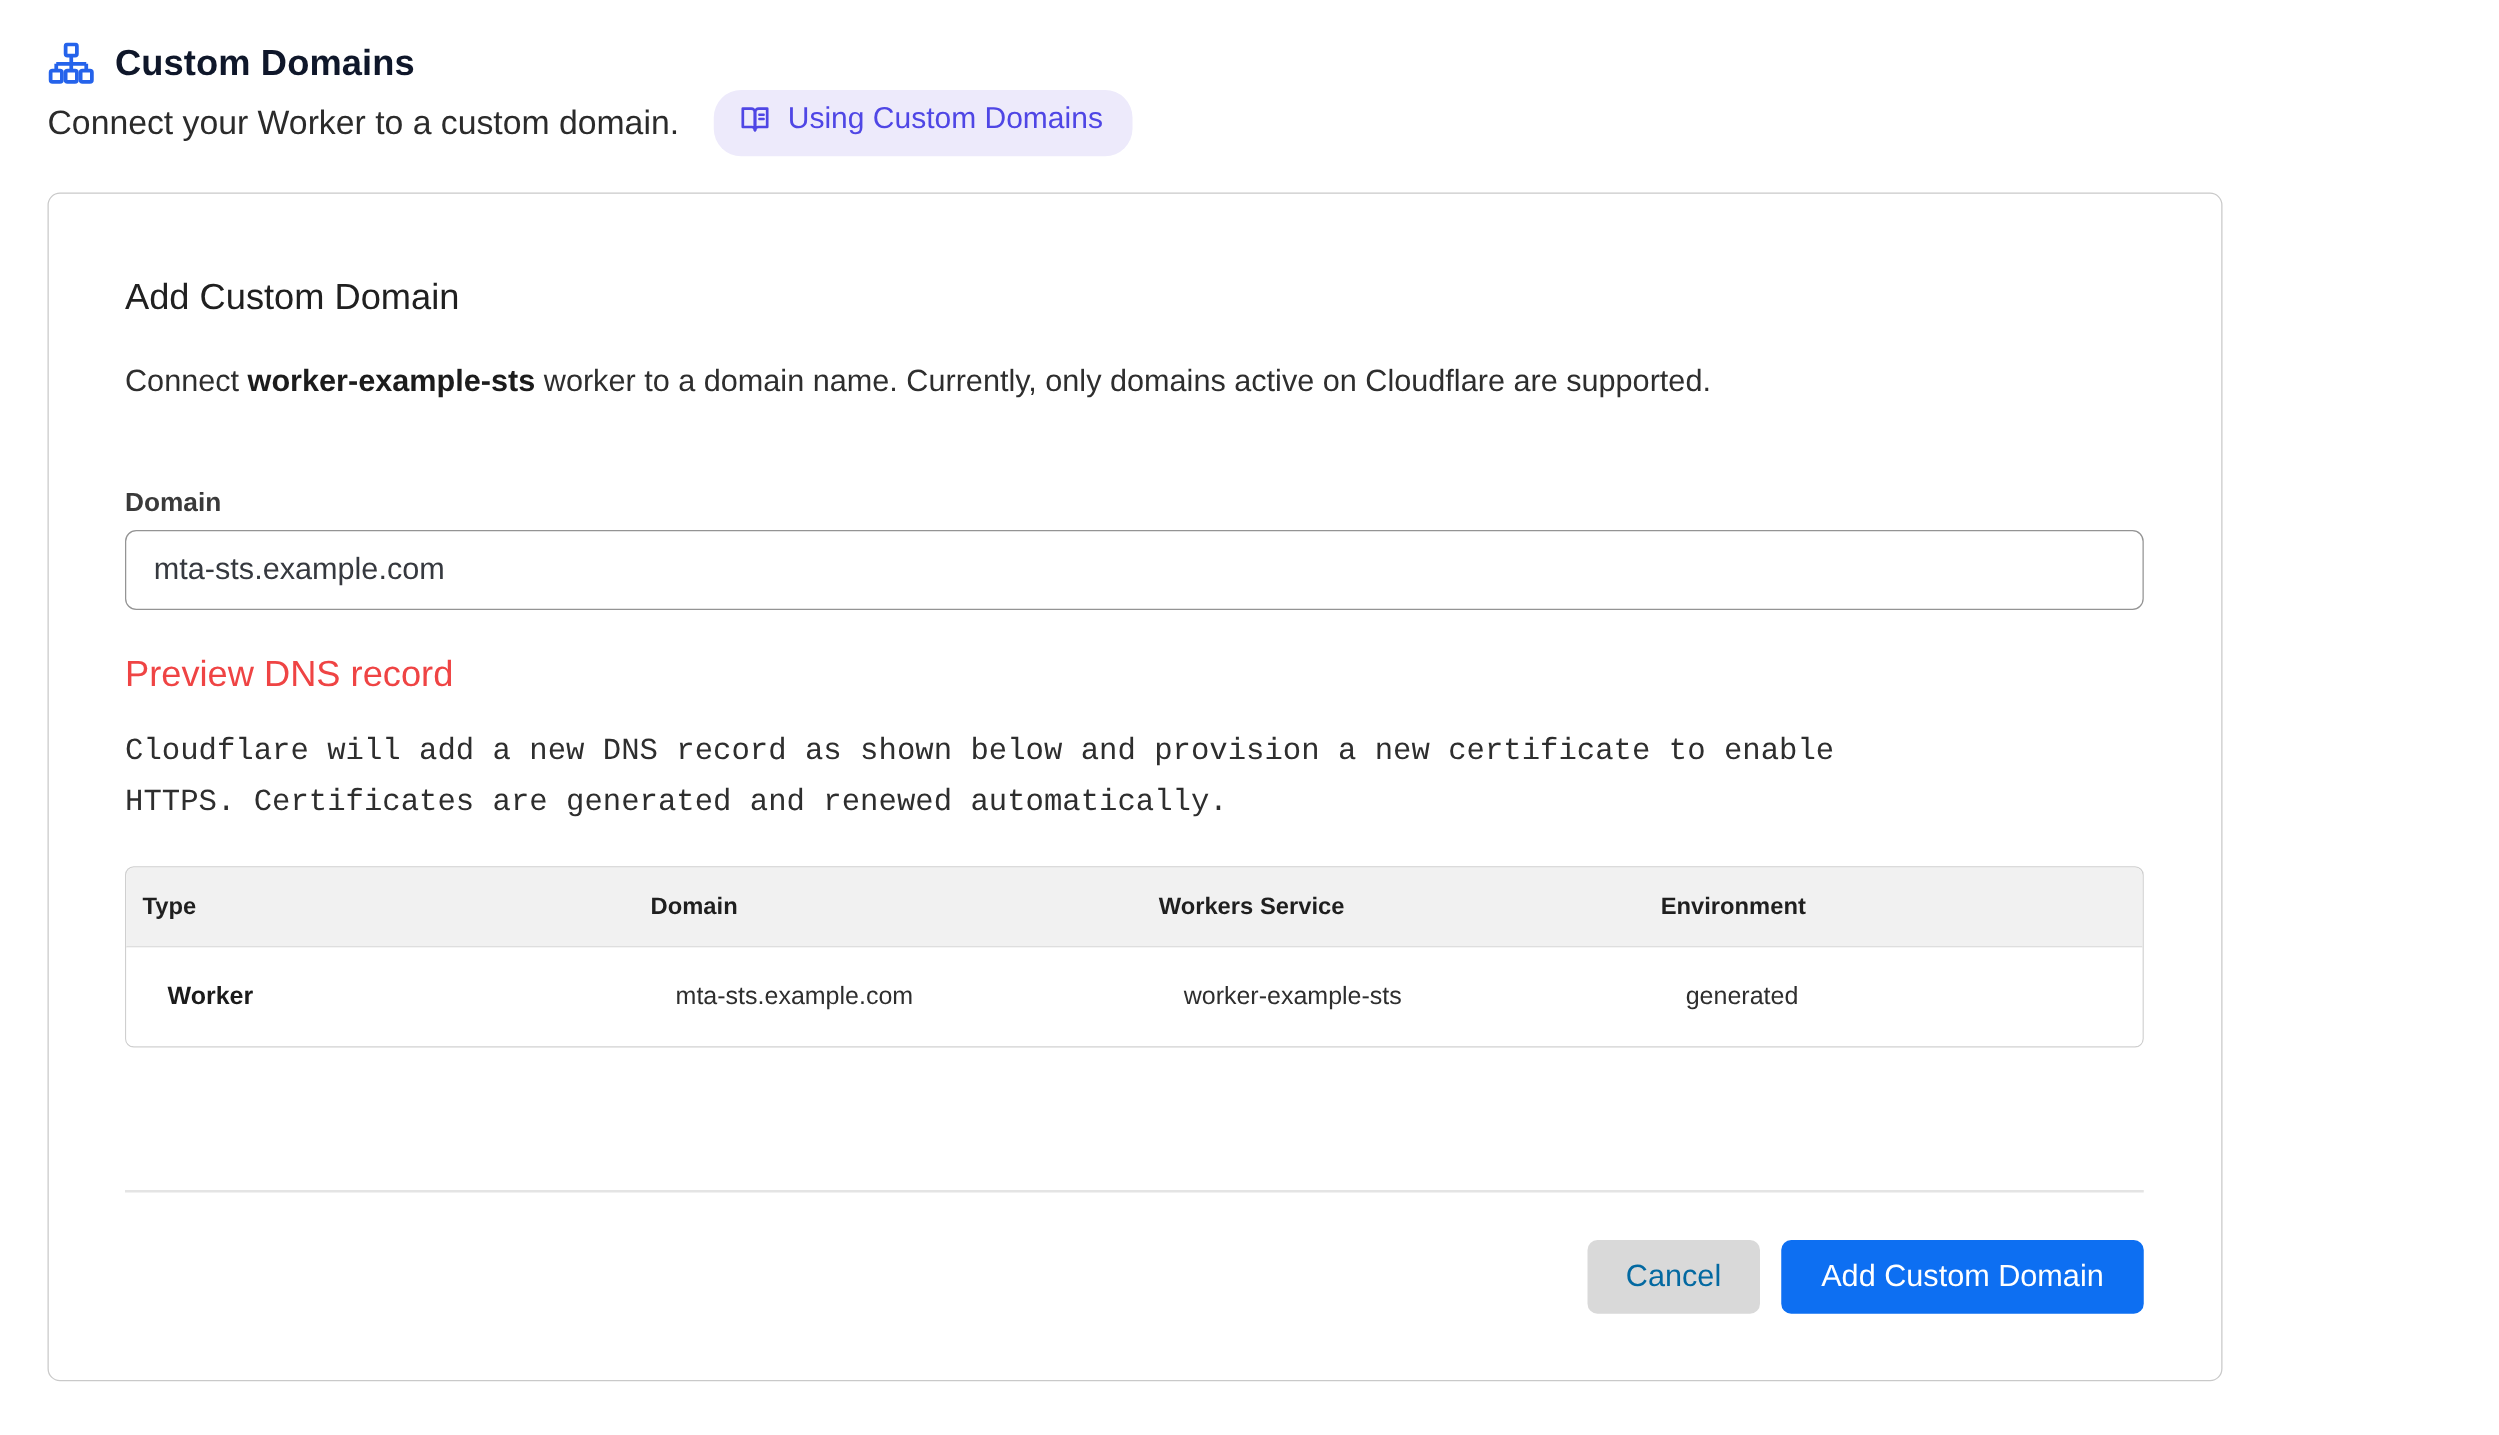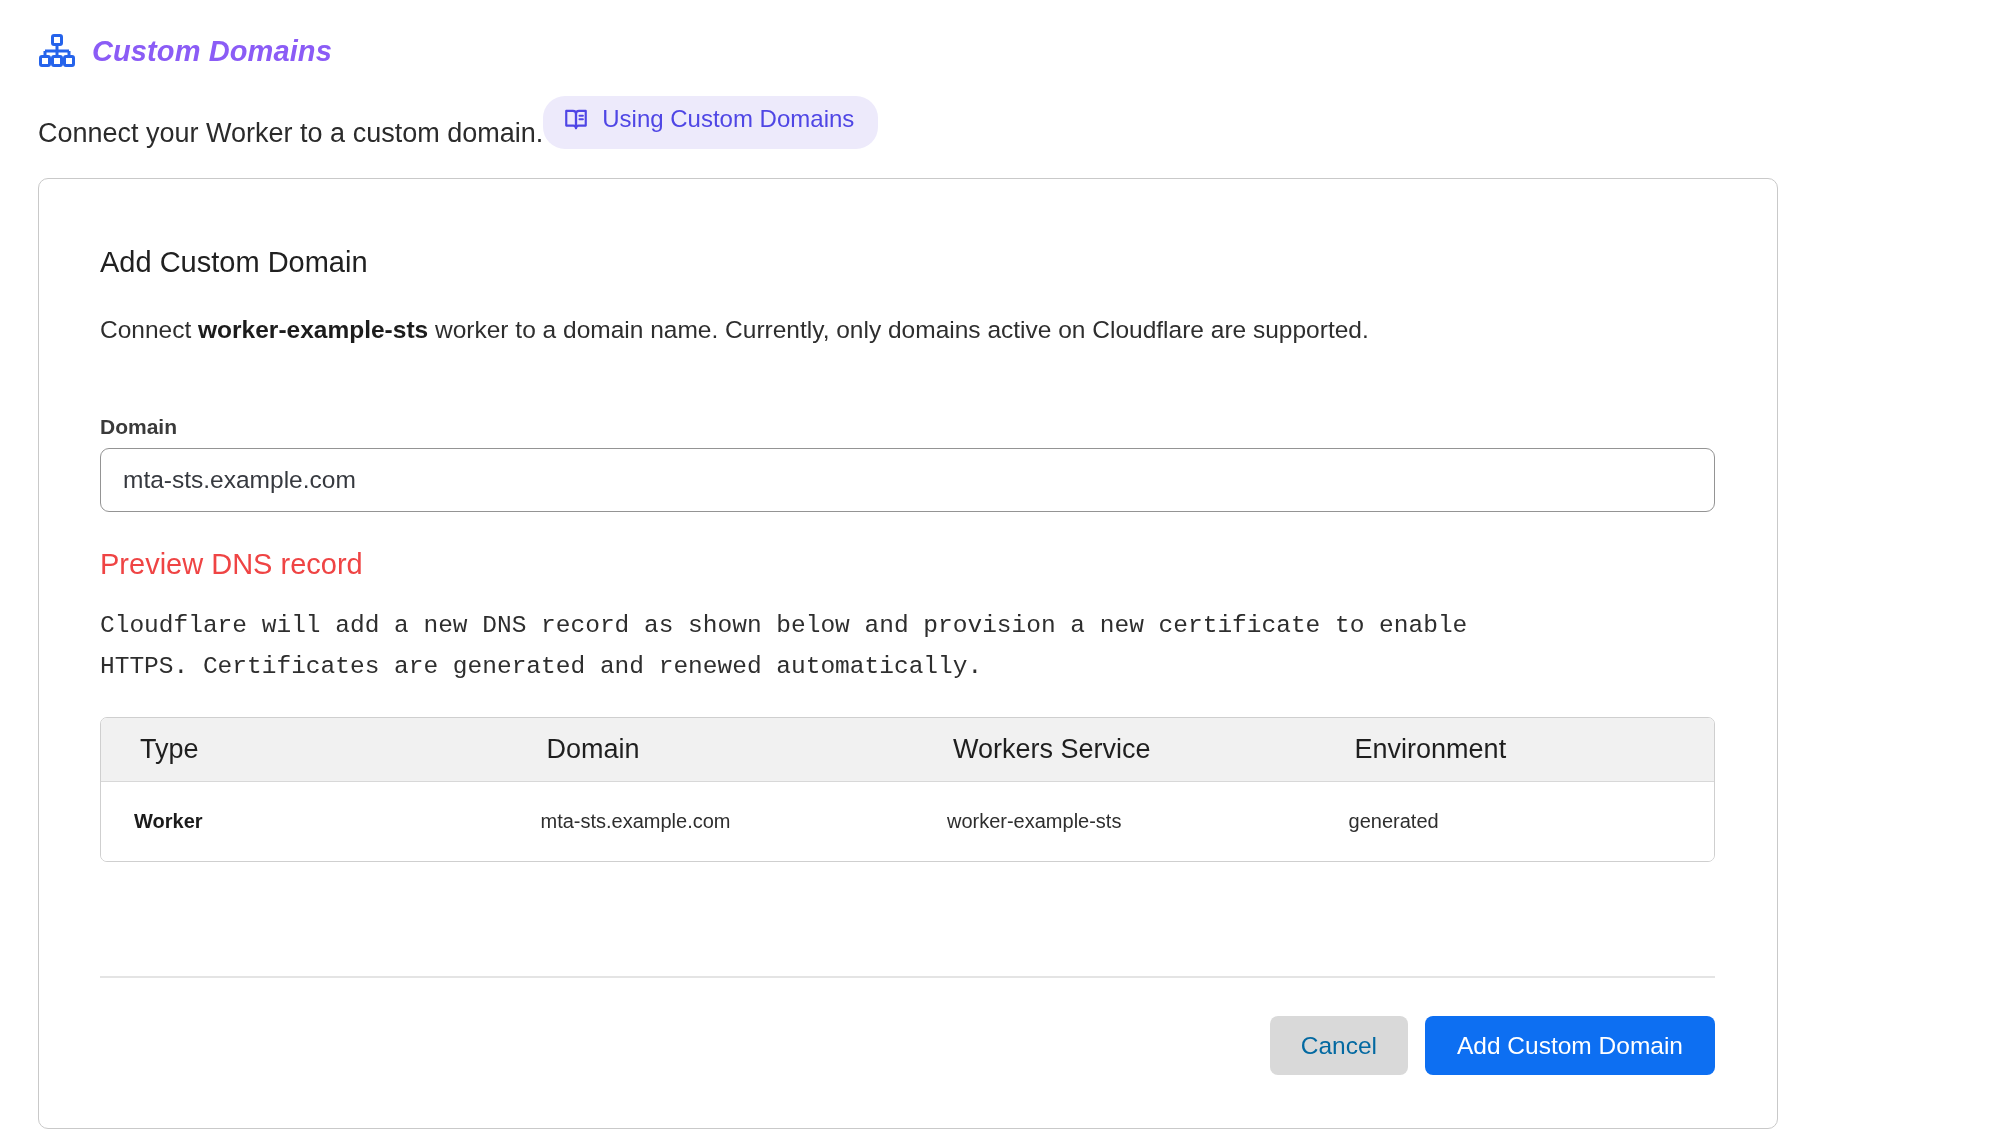--- a/index.html
+++ b/index.html
@@ -22,28 +22,27 @@
   .header-title-row {
     display: flex;
     align-items: center;
     gap: 16px;
     height: 42px;
   }
   .sitemap-icon { width: 38px; height: 34px; display: block; }
   .page-title {
     font-size: 29px;
     font-weight: 700;
-    color: #8b5cf6;
+    color: #0f172a;
     letter-spacing: 0.1px;
-    font-style: italic;
   }
   .subtitle-row {
     display: flex;
-    align-items: flex-end;
-    margin-top: 24px;
+    align-items: center;
+    gap: 28px;
   }
   .page-subtitle {
     font-size: 27px;
     color: #2b2b2b;
   }
   .docs-badge {
     display: inline-flex;
     align-items: center;
     gap: 13px;
     background: #edeafb;
@@ -130,23 +129,23 @@
   }
   .dns-table-head {
     display: grid;
     grid-template-columns: 25.2% 25.2% 24.9% 24.7%;
     align-items: center;
     height: 64px;
     background: #f1f1f1;
     border-bottom: 1.5px solid #d8d8d8;
   }
   .th {
-    padding-left: 39px;
-    font-size: 27px;
-    font-weight: 400;
+    padding-left: 13px;
+    font-size: 19px;
+    font-weight: 700;
     color: #1f1f1f;
   }
   .dns-table-row {
     display: grid;
     grid-template-columns: 25.2% 25.2% 24.9% 24.7%;
     align-items: center;
     height: 79px;
     background: #ffffff;
   }
   .td {

